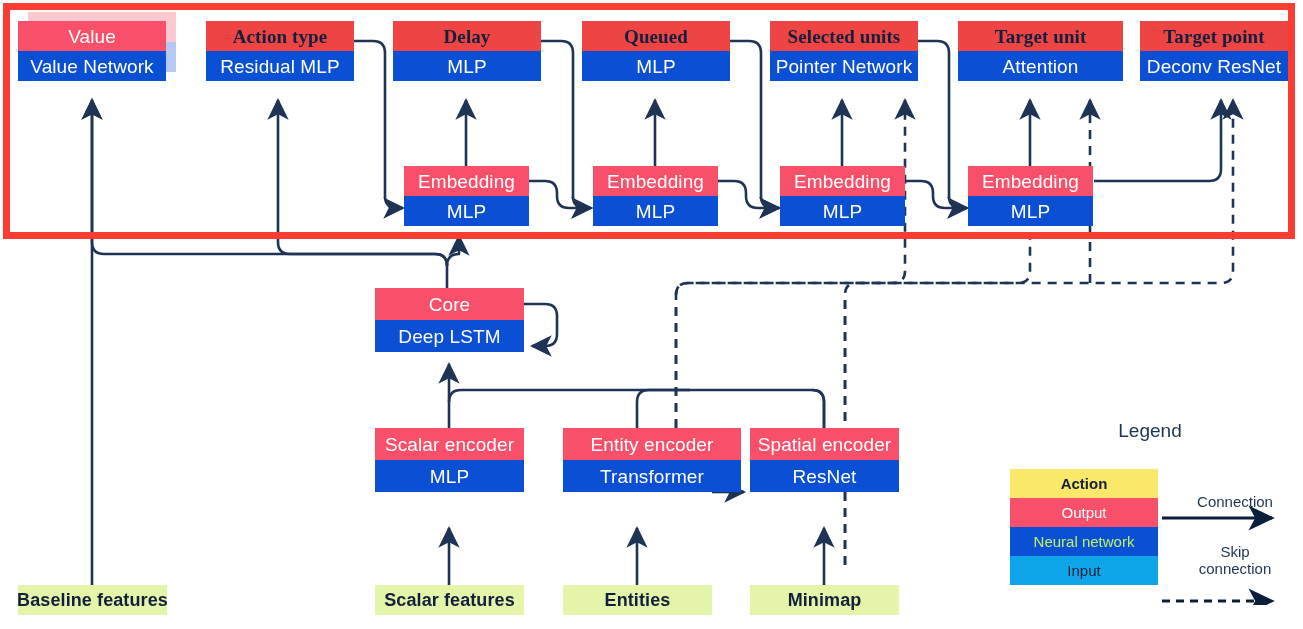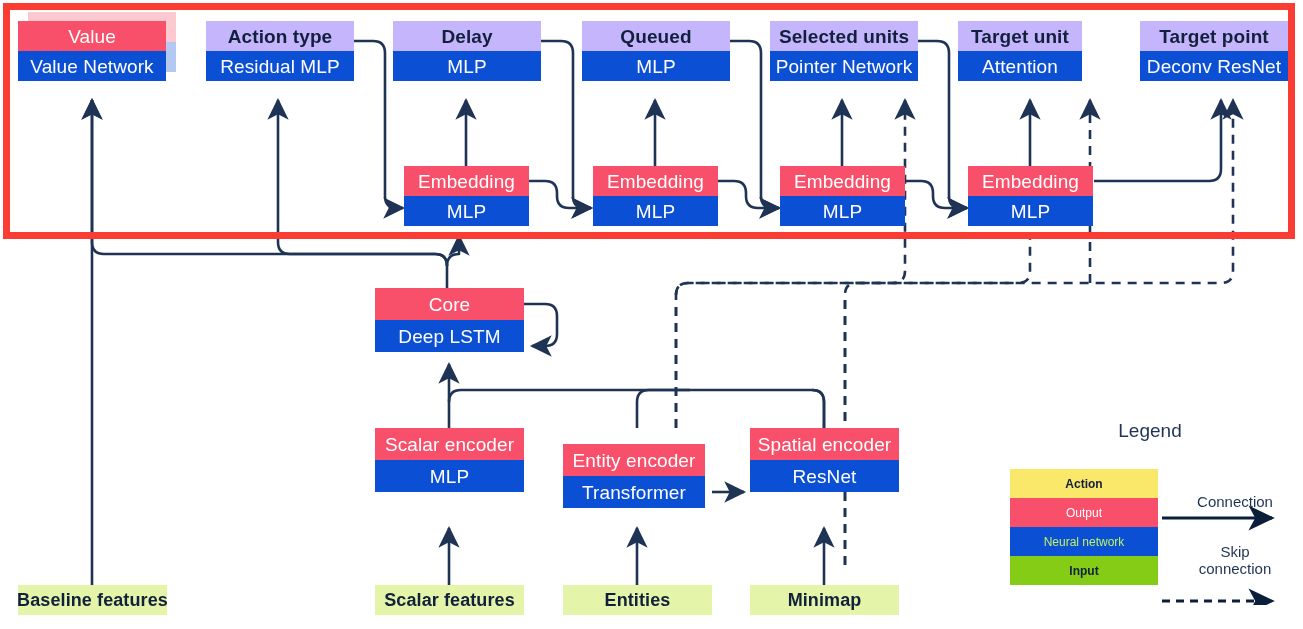--- a/index.html
+++ b/index.html
@@ -17,40 +17,40 @@
   #wires{position:absolute;left:0;top:0;width:1303px;height:629px;z-index:10;}
 
   
   .blk{position:absolute;z-index:25;box-sizing:border-box;}
   .seg{
     display:flex;align-items:center;justify-content:center;
     font-size:19px;letter-spacing:.1px;line-height:1;height:30px;
     white-space:nowrap;overflow:hidden;
   }
   .seg.tall{height:32px;}
-  .c-action{background:#c4b5fd;color:#12203C;font-weight:700;}
+  .c-action{background:#ef4444;color:#12203C;font-weight:700;font-family:Liberation Serif, serif;}
   .c-output{background:#F8506B;color:#ffffff;font-weight:400;}
   .c-nn{background:#0B4FD4;color:#ffffff;font-weight:400;}
   .c-input{background:#E4F4A8;color:#12203C;font-weight:700;font-size:18px;}
 
   
   .ghost{position:absolute;z-index:20;opacity:.30;}
   .ghost .seg{height:30px;}
   .ghost .g-top{background:#F8506B;}
   .ghost .g-bot{background:#0B4FD4;}
   #legend-title{
     position:absolute;left:1085px;top:420px;width:130px;text-align:center;
     font-size:19px;color:#1F3355;font-weight:400;
   }
   .lg-box{position:absolute;left:1010px;top:469px;width:148px;z-index:25;}
-  .lg-seg{display:flex;align-items:center;justify-content:center;height:29px;font-size:12px;white-space:nowrap;}
+  .lg-seg{display:flex;align-items:center;justify-content:center;height:29px;font-size:15px;white-space:nowrap;}
   .lg-action{background:#FAE86B;color:#12203C;font-weight:700;}
   .lg-output{background:#F8506B;color:#ffffff;}
   .lg-nn{background:#0B4FD4;color:#bef264;}
-  .lg-input{background:#84cc16;color:#12203C;font-weight:700;}
+  .lg-input{background:#0ea5e9;color:#12203C;font-weight:400;}
 
   .lg-label{position:absolute;font-size:15px;color:#1F3355;text-align:center;width:120px;line-height:1.15;}
   #lg-conn-label{left:1175px;top:493px;}
   #lg-skip-label{left:1175px;top:543px;}
   #lg-arrows{position:absolute;left:1160px;top:465px;width:143px;height:140px;z-index:25;}
 </style>
 </head>
 <body>
 
 <div id="stage">
@@ -168,21 +168,21 @@
   <div class="blk" style="left:582px;top:21px;width:148px;">
     <div class="seg c-action">Queued</div>
     <div class="seg c-nn">MLP</div>
   </div>
 
   <div class="blk" style="left:770px;top:21px;width:148px;">
     <div class="seg c-action">Selected units</div>
     <div class="seg c-nn">Pointer Network</div>
   </div>
 
-  <div class="blk" style="left:958px;top:21px;width:124px;">
+  <div class="blk" style="left:958px;top:21px;width:165px;">
     <div class="seg c-action">Target unit</div>
     <div class="seg c-nn">Attention</div>
   </div>
 
   <div class="blk" style="left:1140px;top:21px;width:148px;">
     <div class="seg c-action">Target point</div>
     <div class="seg c-nn">Deconv ResNet</div>
   </div>
 
   <div class="blk" style="left:404px;top:166px;width:125px;">
@@ -208,21 +208,21 @@
   <div class="blk" style="left:375px;top:288px;width:149px;">
     <div class="seg tall c-output">Core</div>
     <div class="seg tall c-nn">Deep LSTM</div>
   </div>
 
   <div class="blk" style="left:375px;top:428px;width:149px;">
     <div class="seg tall c-output">Scalar encoder</div>
     <div class="seg tall c-nn">MLP</div>
   </div>
 
-  <div class="blk" style="left:563px;top:444px;width:142px;border-radius:22px;">
+  <div class="blk" style="left:563px;top:428px;width:178px;border-radius:22px;">
     <div class="seg tall c-output">Entity encoder</div>
     <div class="seg tall c-nn">Transformer</div>
   </div>
 
   <div class="blk" style="left:750px;top:428px;width:149px;">
     <div class="seg tall c-output">Spatial encoder</div>
     <div class="seg tall c-nn">ResNet</div>
   </div>
 
   <div class="blk" style="left:18px;top:585px;width:149px;">

